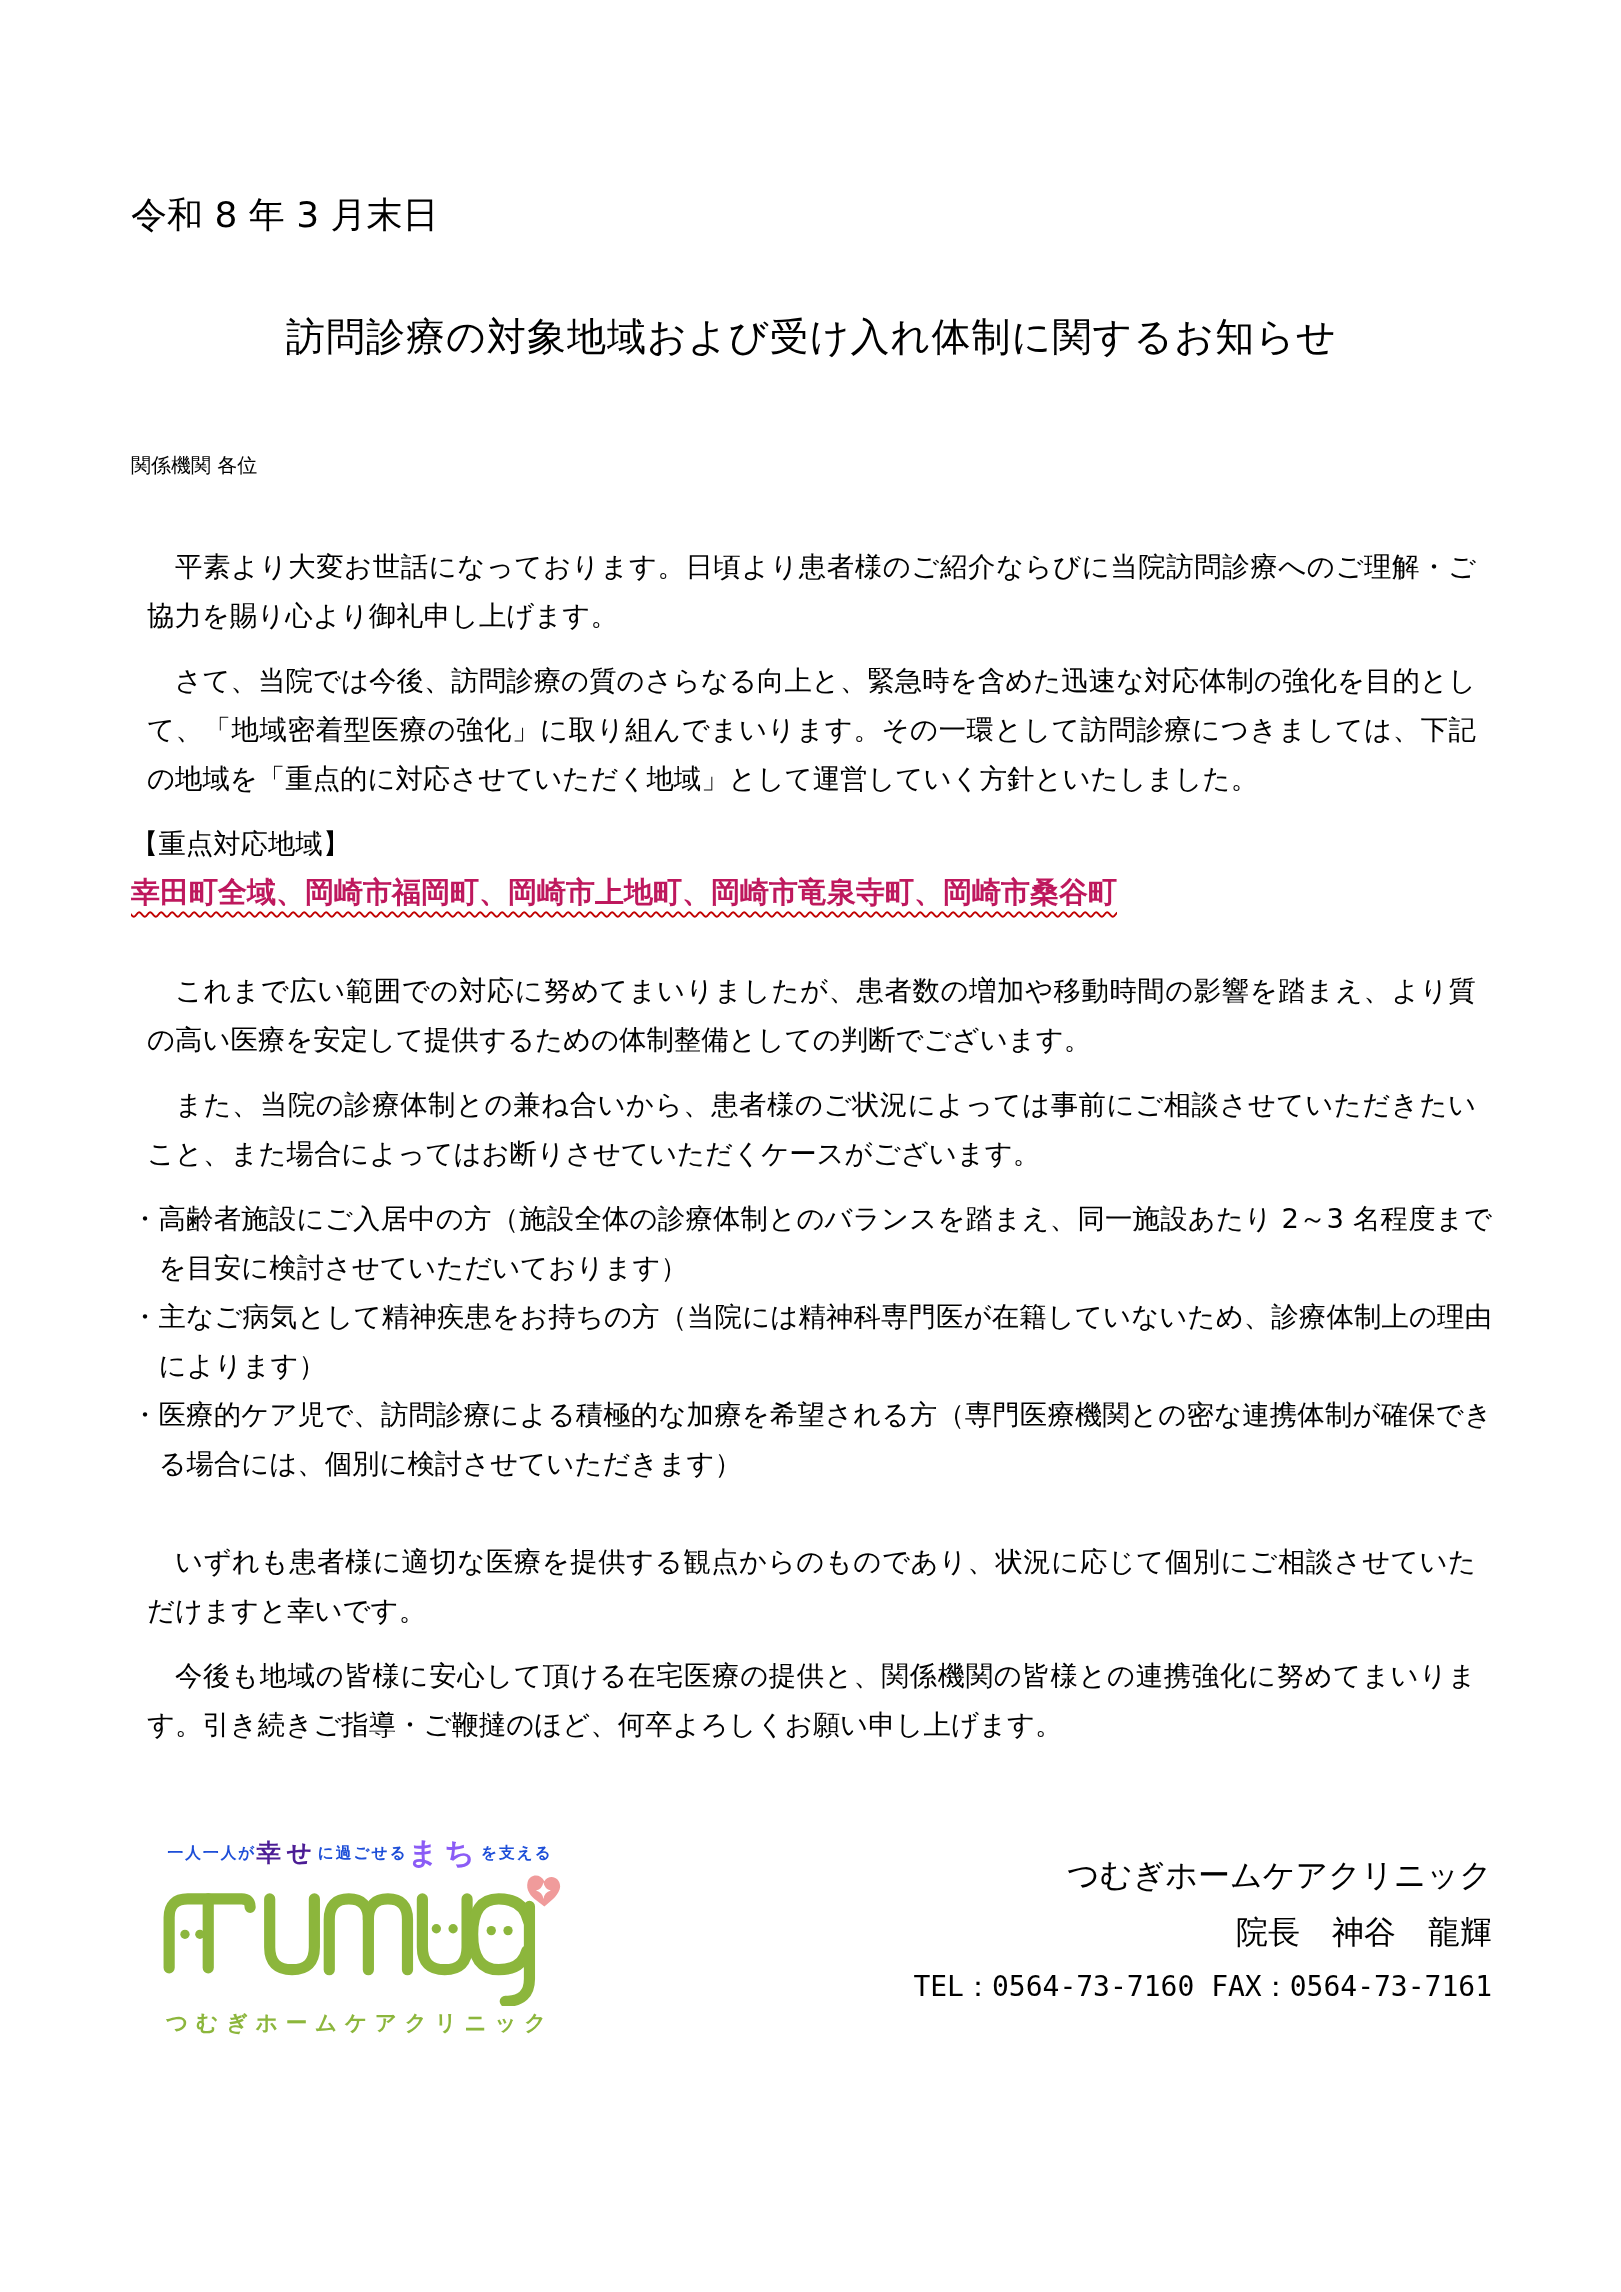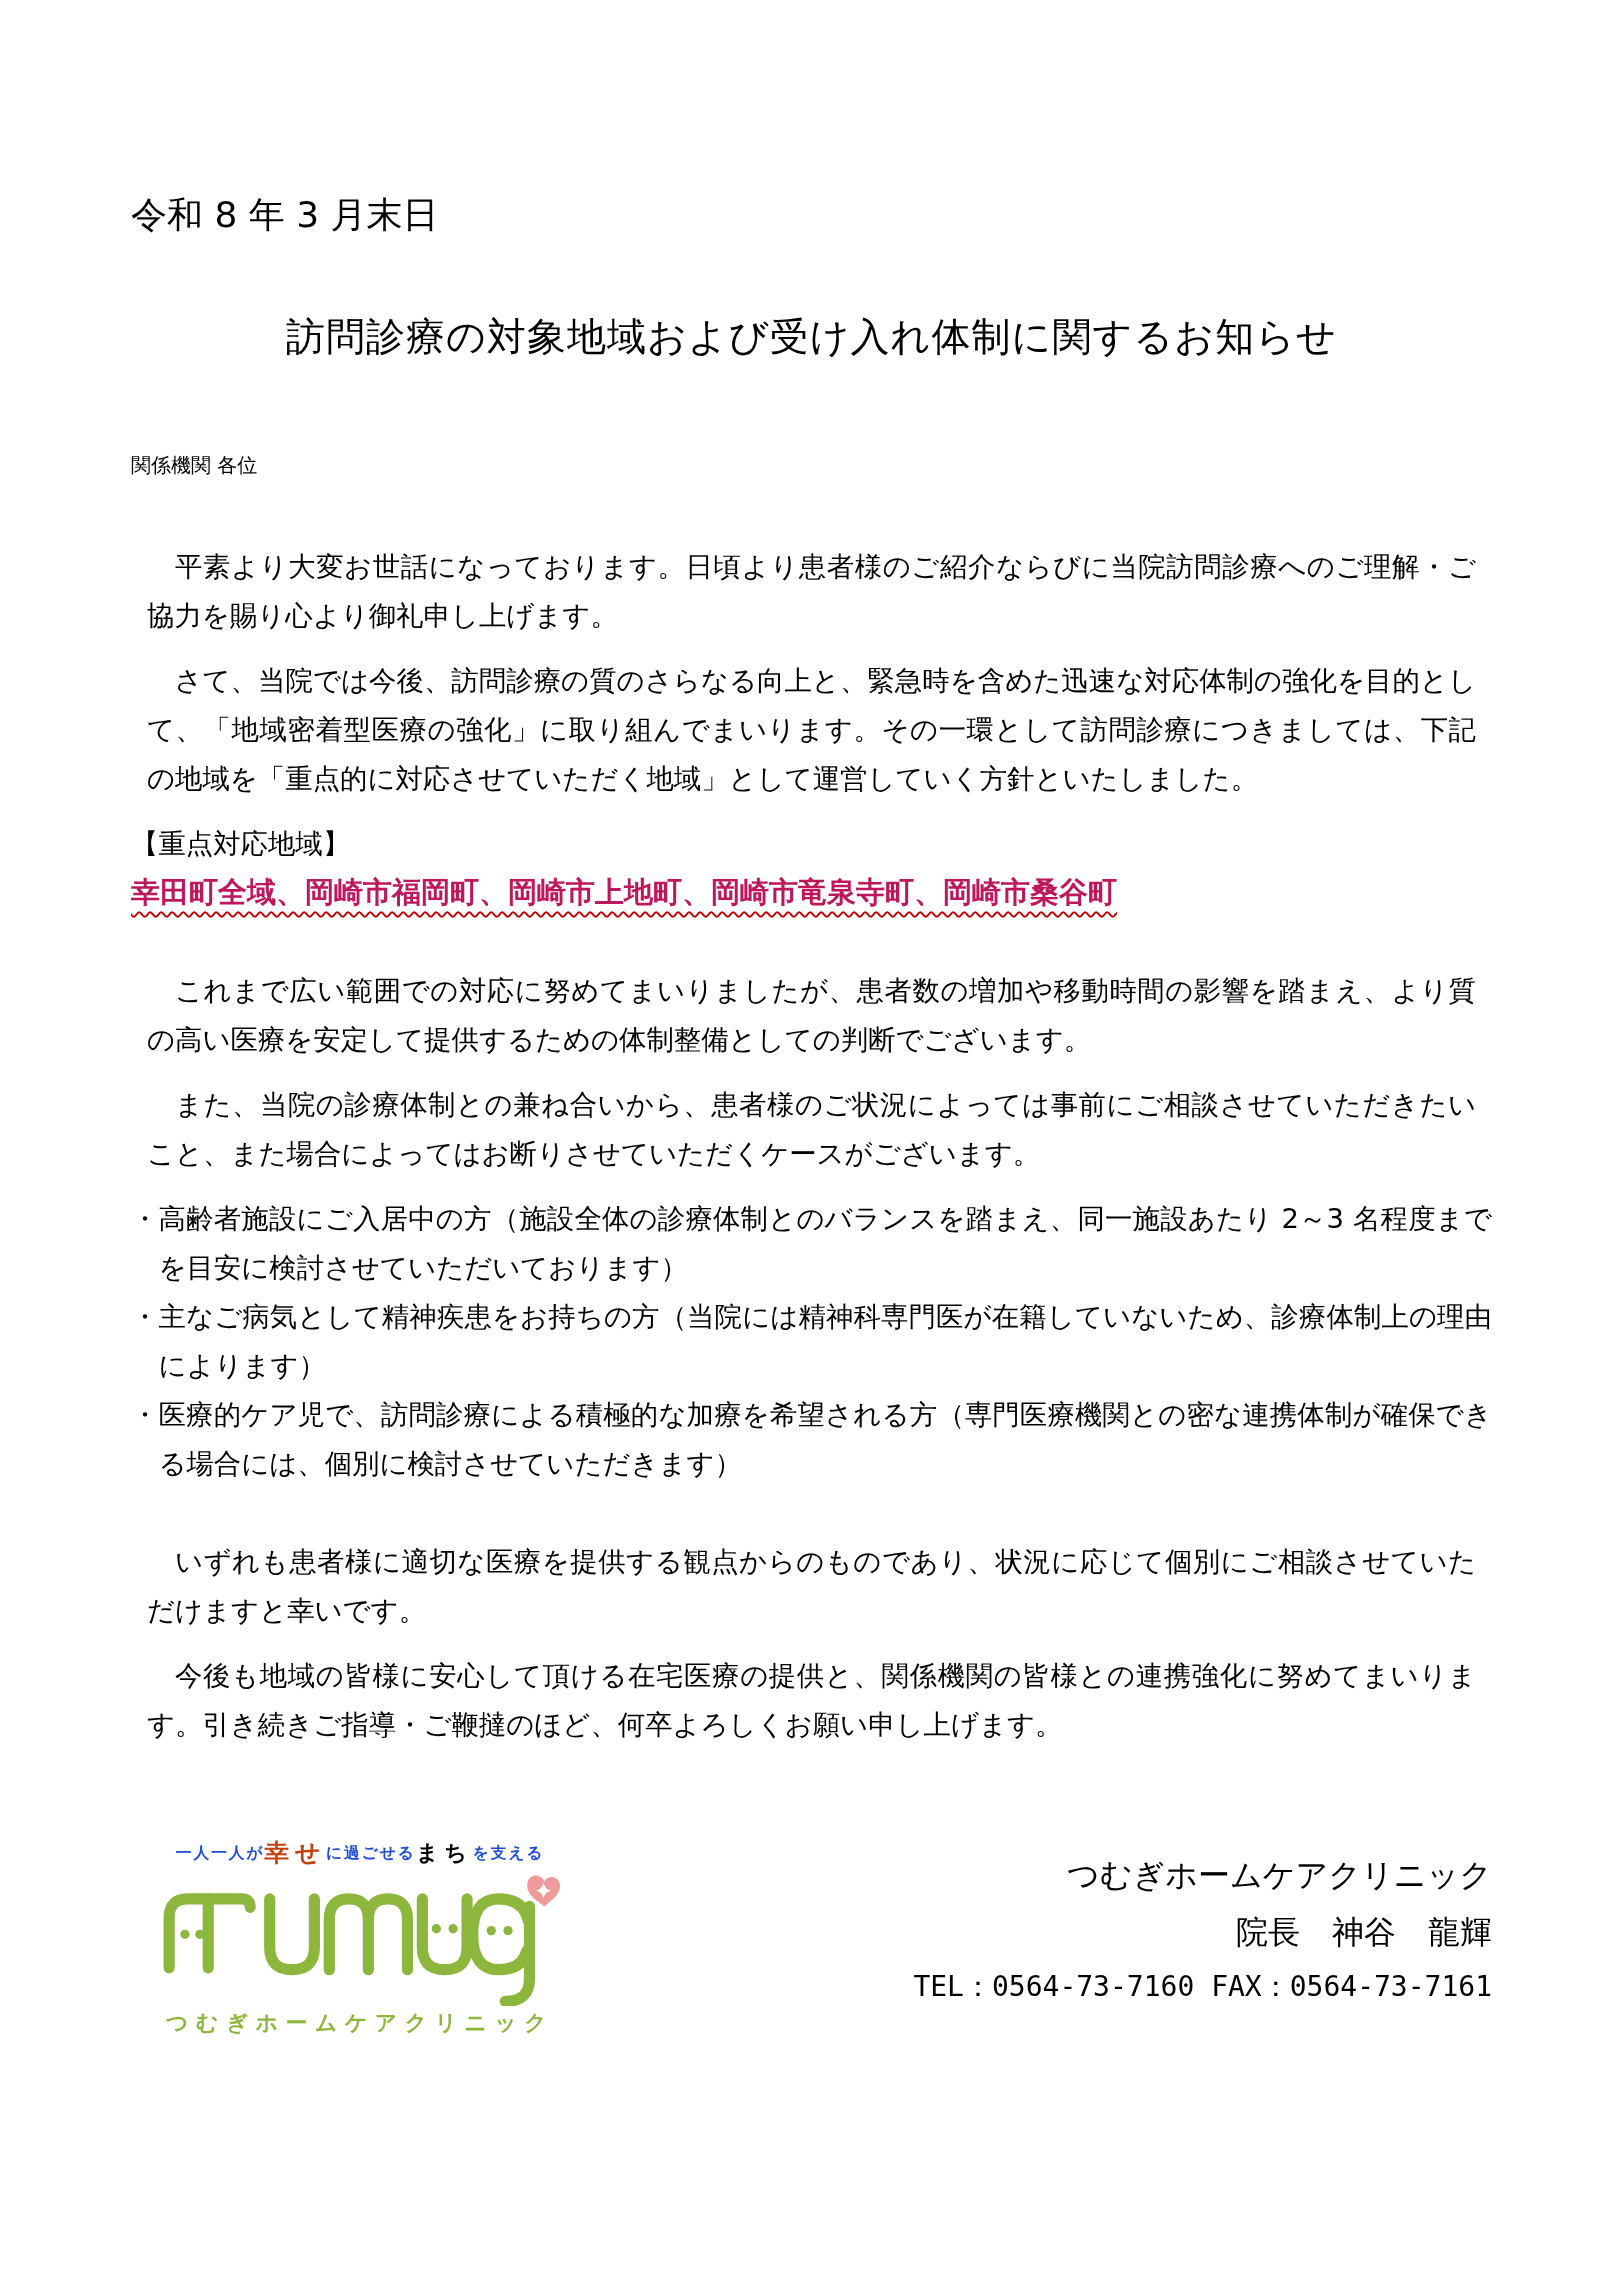--- a/index.html
+++ b/index.html
@@ -80,22 +80,22 @@
     width: 431px;
     margin-left: 13.7px;
     text-align: center;
   }
   .logo-tagline {
     line-height: 33px;
     white-space: nowrap;
   }
   .tg { font-weight: bold; letter-spacing: 2px; vertical-align: middle; }
   .tg-gray   { color: #1d4ed8; font-size: 15.7px; }
-  .tg-orange { color: #c2410c; font-size: 24.5px; letter-spacing: 5.9px; }
-  .tg-green  { color: #000000; font-size: 22px; letter-spacing: 5.9px; }
+  .tg-orange { color: #4c1d95; font-size: 24.5px; letter-spacing: 5.9px; }
+  .tg-green  { color: #8b5cf6; font-size: 30px; letter-spacing: 5.9px; }
   .wordmark-svg { display: block; margin: 2px auto 0 auto; }
   .logo-clinic-name {
     margin-top: 2px;
     color: #8CB63C;
     font-size: 21.6px;
     font-weight: bold;
     letter-spacing: 7.8px;
     white-space: nowrap;
   }
   .signature-block {

